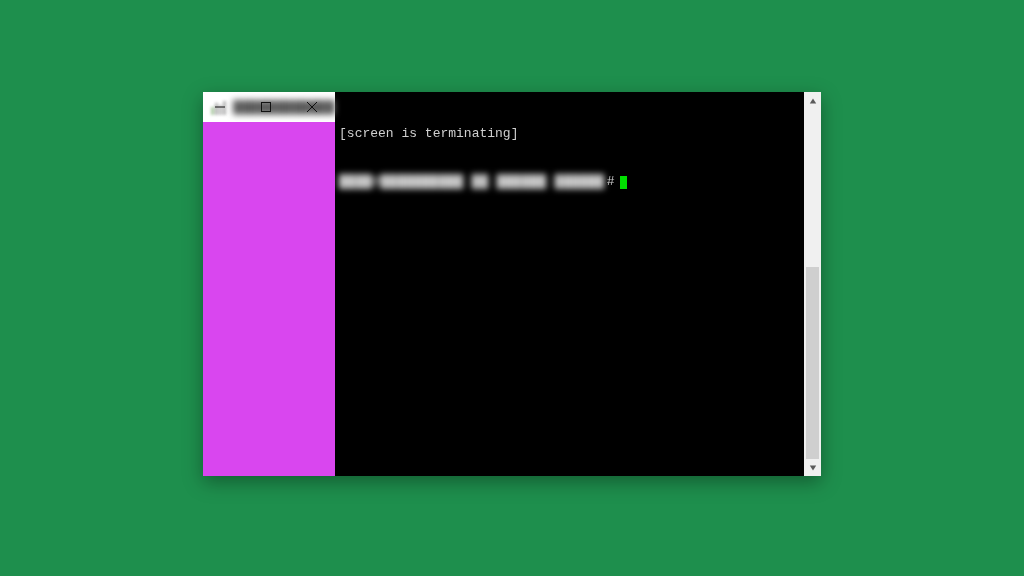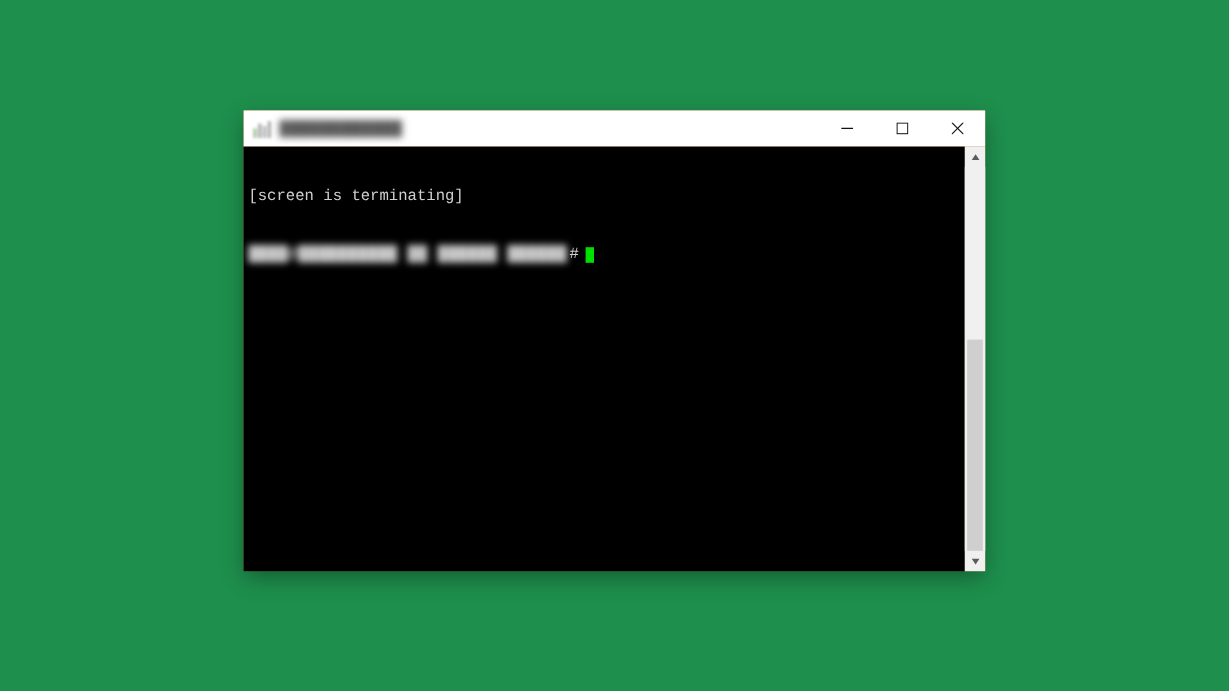--- a/index.html
+++ b/index.html
@@ -9,24 +9,24 @@
       background: #1e8f4d;
       display: flex;
       align-items: center;
       justify-content: center;
       font-family: "Segoe UI", Tahoma, sans-serif;
       overflow: hidden;
     }
     .window {
       width: 618px;
       height: 384px;
-      background: #a16207;
+      background: #d946ef;
       box-shadow: 0 6px 18px rgba(0,0,0,0.35);
       display: flex;
-      flex-direction: column;
+      flex-direction: row;
       position: relative;
       top: -4px;
     }
     .titlebar {
       height: 30px;
       background: #ffffff;
       display: flex;
       align-items: center;
       padding-left: 8px;
       position: relative;

